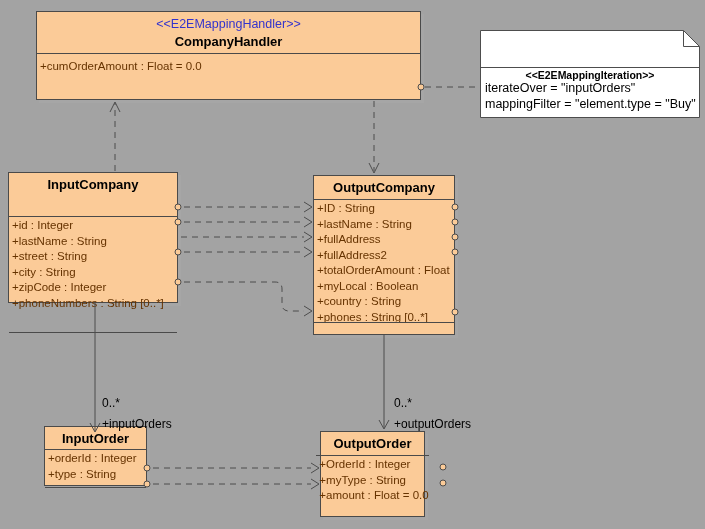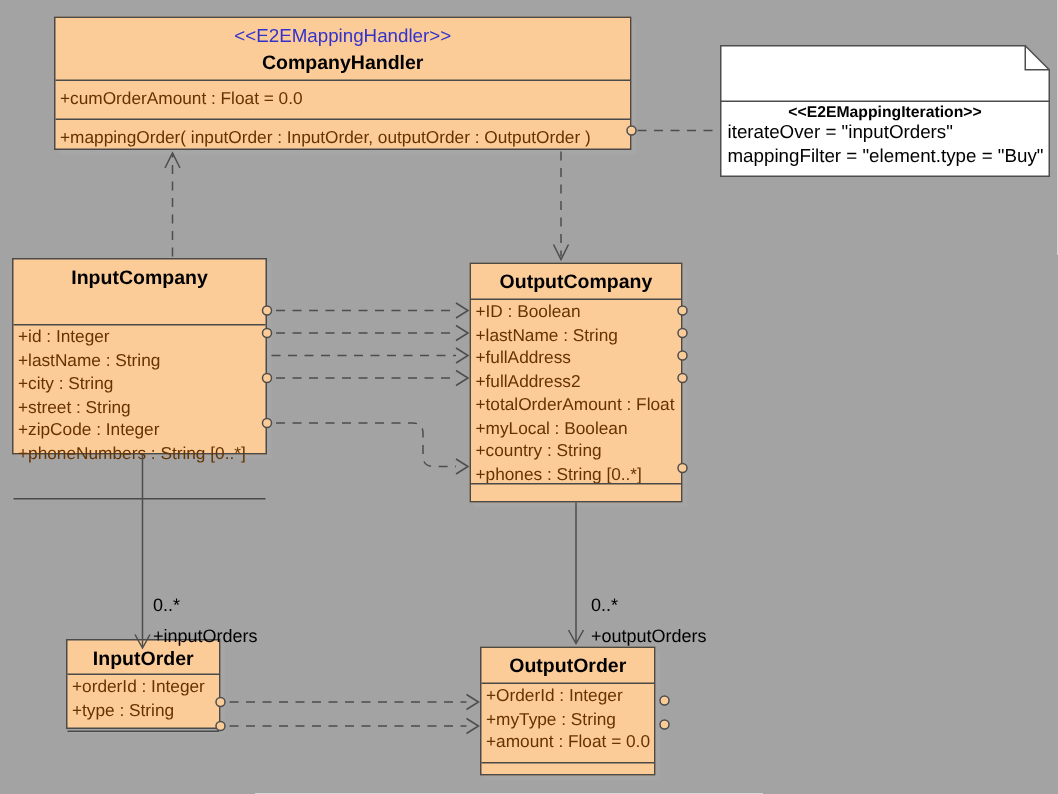--- a/index.html
+++ b/index.html
@@ -35,57 +35,54 @@
 <div id="canvas">
 
   <div class="uml-class tall" style="left:36px;top:11px;width:385px;height:89px;">
     <div class="cls-header" style="height:41px;">
       <div class="stereotype">&lt;&lt;E2EMappingHandler&gt;&gt;</div>
       <div class="cls-name">CompanyHandler</div>
     </div>
     <div class="cls-section" style="height:24px;">
         <div class="member-row">+cumOrderAmount : Float = 0.0</div>
       </div>
-    <div class="cls-section" style="flex:1 1 auto;">
-        <div class="member-row">+mappingOrder( inputOrder : InputOrder, outputOrder : OutputOrder )</div>
-      </div>
   </div>
 
   <div id="note-box">
     <svg width="220" height="88">
       <polygon points="0.5,0.5 203.5,0.5 219.5,16.5 219.5,87.5 0.5,87.5" fill="#ffffff" stroke="#4d4d4d" stroke-width="1"></polygon>
       <polyline points="203.5,0.5 203.5,16.5 219.5,16.5" fill="none" stroke="#4d4d4d" stroke-width="1"></polyline>
       <line x1="0.5" y1="37.5" x2="219.5" y2="37.5" stroke="#4d4d4d" stroke-width="1"></line>
     </svg>
     <div class="note-text note-stereo">&lt;&lt;E2EMappingIteration&gt;&gt;</div>
     <div class="note-text note-line1">iterateOver = "inputOrders"</div>
     <div class="note-text note-line2">mappingFilter = "element.type = "Buy"</div>
   </div>
 
   <div class="uml-class" style="left:8px;top:172px;width:170px;height:131px;gap:20px;">
     <div class="cls-header" style="height:23px;">
       <div class="cls-name">InputCompany</div>
     </div>
     <div class="cls-section" style="height:94px;">
         <div class="member-row">+id : Integer</div>
         <div class="member-row">+lastName : String</div>
+        <div class="member-row">+street : String</div>
         <div class="member-row">+city : String</div>
-        <div class="member-row">+street : String</div>
         <div class="member-row">+zipCode : Integer</div>
         <div class="member-row">+phoneNumbers : String [0..*]</div>
       </div>
     <div class="cls-empty"></div>
   </div>
 
   <div class="uml-class" style="left:313px;top:175px;width:142px;height:160px;">
     <div class="cls-header" style="height:23px;">
       <div class="cls-name">OutputCompany</div>
     </div>
     <div class="cls-section" style="height:121px;">
-        <div class="member-row">+ID : Boolean</div>
+        <div class="member-row">+ID : String</div>
         <div class="member-row">+lastName : String</div>
         <div class="member-row">+fullAddress</div>
         <div class="member-row">+fullAddress2</div>
         <div class="member-row">+totalOrderAmount : Float</div>
         <div class="member-row">+myLocal : Boolean</div>
         <div class="member-row">+country : String</div>
         <div class="member-row">+phones : String [0..*]</div>
       </div>
     <div class="cls-empty"></div>
   </div>
@@ -94,21 +91,21 @@
     <div class="cls-header" style="height:22px;">
       <div class="cls-name">InputOrder</div>
     </div>
     <div class="cls-section" style="height:36px;">
         <div class="member-row">+orderId : Integer</div>
         <div class="member-row">+type : String</div>
       </div>
     <div class="cls-empty"></div>
   </div>
 
-  <div class="uml-class" style="left:320px;top:431px;width:117px;height:86px;">
+  <div class="uml-class" style="left:320px;top:431px;width:105px;height:86px;align-items:center;">
     <div class="cls-header" style="height:23px;">
       <div class="cls-name">OutputOrder</div>
     </div>
     <div class="cls-section" style="height:51px;">
         <div class="member-row">+OrderId : Integer</div>
         <div class="member-row">+myType : String</div>
         <div class="member-row">+amount : Float = 0.0</div>
       </div>
     <div class="cls-empty"></div>
   </div>

